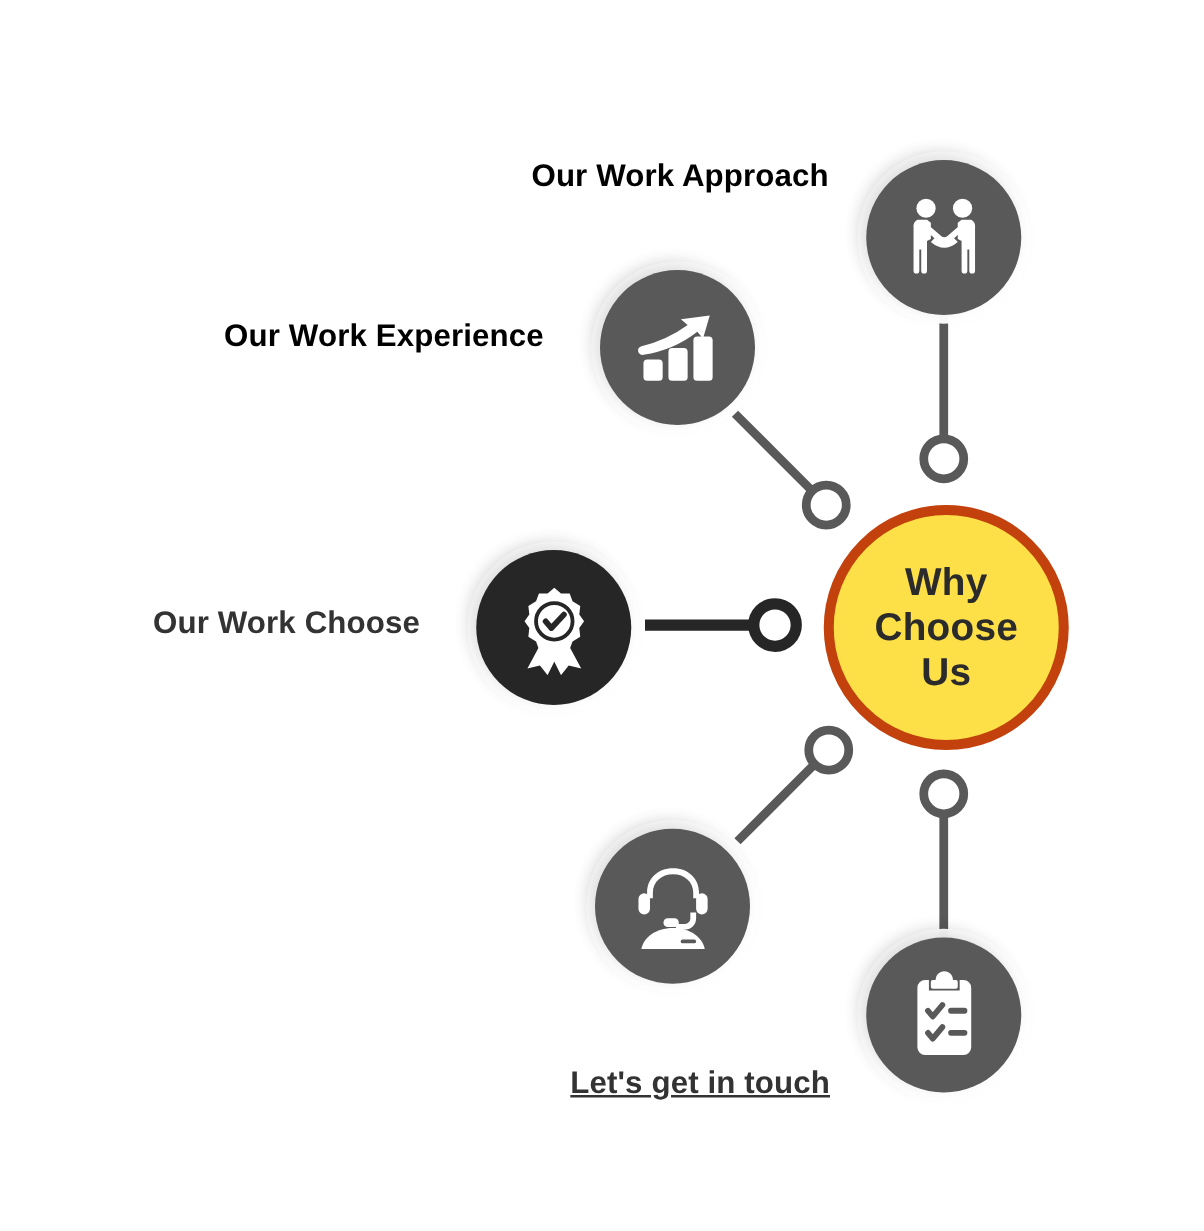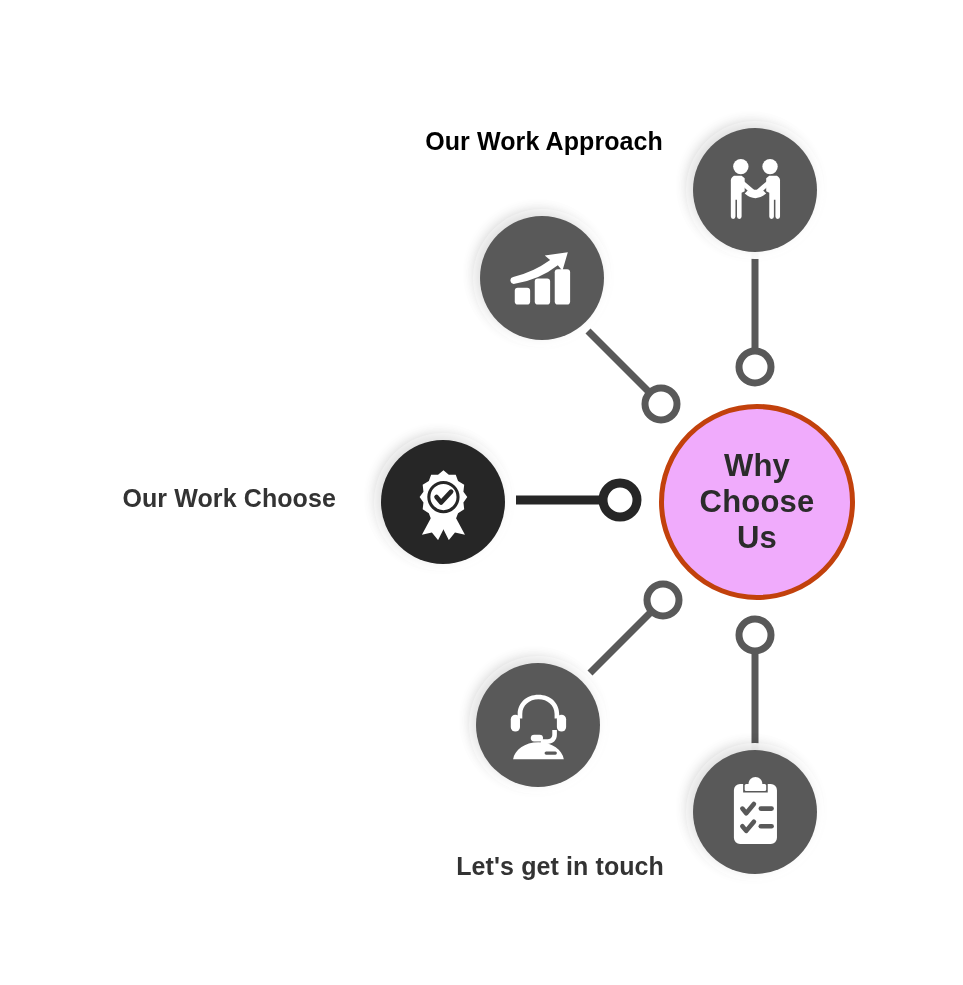--- a/index.html
+++ b/index.html
@@ -43,22 +43,22 @@
     height: 62%;
     display: block;
   }
   .node-gray  { background: #595959; }
   .node-dark  { background: #262626; }
 
   
   .hub {
     position: absolute;
     border-radius: 50%;
-    background: #f0abfc;
-    border: 5px solid #c2410c;
+    background: #fde047;
+    border: 8px solid #c2410c;
     box-sizing: border-box;
     display: flex;
     align-items: center;
     justify-content: center;
     text-align: center;
   }
   .hub-text {
     font-size: 31px;
     line-height: 1.17;
     font-weight: bold;
@@ -135,20 +135,21 @@
   <div class="node node-gray" style="left:480px; top:216px; width:124px; height:124px;">
     <svg class="glyph" viewBox="0 0 100 100">
       <g fill="#ffffff">
         <rect x="14" y="62" width="20" height="22" rx="4"></rect>
         <rect x="40" y="50" width="20" height="34" rx="4"></rect>
         <rect x="66" y="38" width="20" height="46" rx="4"></rect>
         <path d="M12 48 q26 -6 48 -22 l-7 -6 l30 -4 l-7 24 l-6 -7 q-24 19 -56 24 a4 4 0 0 1 -2 -9z"></path>
       </g>
     </svg>
   </div>
+  <div class="label right" style="left:435px; top:255px;">Our Work Experience</div>
 
   <div class="node node-dark" style="left:381px; top:440px; width:124px; height:124px;">
     <svg class="glyph" viewBox="0 0 100 100">
       <g fill="#ffffff">
         <path d="M36 66 L22 92 l13 -3 l8 10 l12 -24z"></path>
         <path d="M64 66 L78 92 l-13 -3 l-8 10 l-12 -24z"></path>
         <path d="M50 8 l7 6 h9 l3 8 l8 5 l-1 9 l5 7 l-5 7 l1 9 l-8 5 l-3 8 h-9 l-7 6 l-7 -6 h-9 l-3 -8 l-8 -5 l1 -9 l-5 -7 l5 -7 l-1 -9 l8 -5 l3 -8 h9z"></path>
       </g>
       <circle cx="50" cy="43" r="19" fill="none" stroke="#262626" stroke-width="4"></circle>
       <path d="M41 43 l6 7 l13 -14" fill="none" stroke="#262626" stroke-width="6" stroke-linecap="round" stroke-linejoin="round"></path>
@@ -176,15 +177,15 @@
         <path d="M50 4 c-5 0 -9 4 -9 9 h18 c0 -5 -4 -9 -9 -9z"></path>
         <rect x="36" y="13" width="28" height="9" rx="2"></rect>
         <path d="M30 13 h4 v11 h32 v-11 h4 a8 8 0 0 1 8 8 v62 a8 8 0 0 1 -8 8 h-40 a8 8 0 0 1 -8 -8 v-62 a8 8 0 0 1 8 -8z"></path>
       </g>
       <path d="M33 45 l5 6 l10 -12" fill="none" stroke="#595959" stroke-width="6" stroke-linecap="round" stroke-linejoin="round"></path>
       <path d="M33 68 l5 6 l10 -12" fill="none" stroke="#595959" stroke-width="6" stroke-linecap="round" stroke-linejoin="round"></path>
       <rect x="54" y="42" width="20" height="6" rx="3" fill="#595959"></rect>
       <rect x="54" y="65" width="20" height="6" rx="3" fill="#595959"></rect>
     </svg>
   </div>
-  <div class="label right dark" style="left:664px; top:852px;">Let's get in touch</div>
+  <div class="label right dark" style="left:664px; top:852px;text-decoration:underline;">Let's get in touch</div>
 
 </div>
 
 </body></html>

